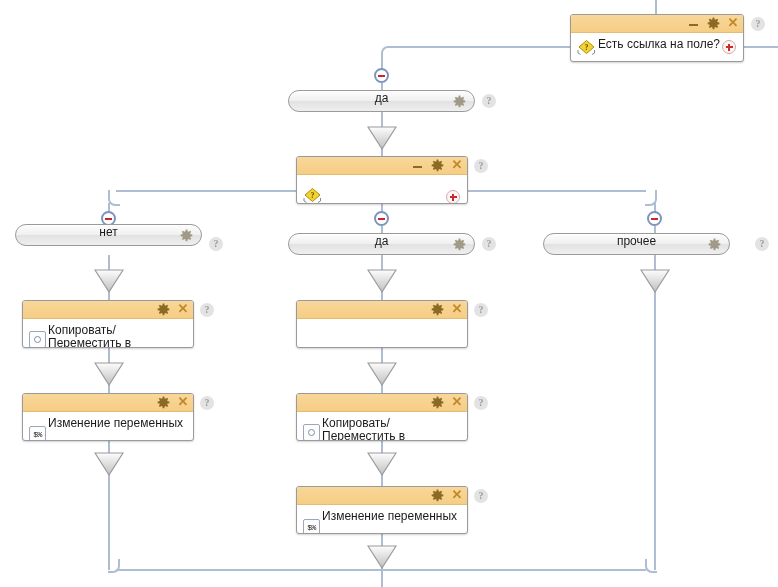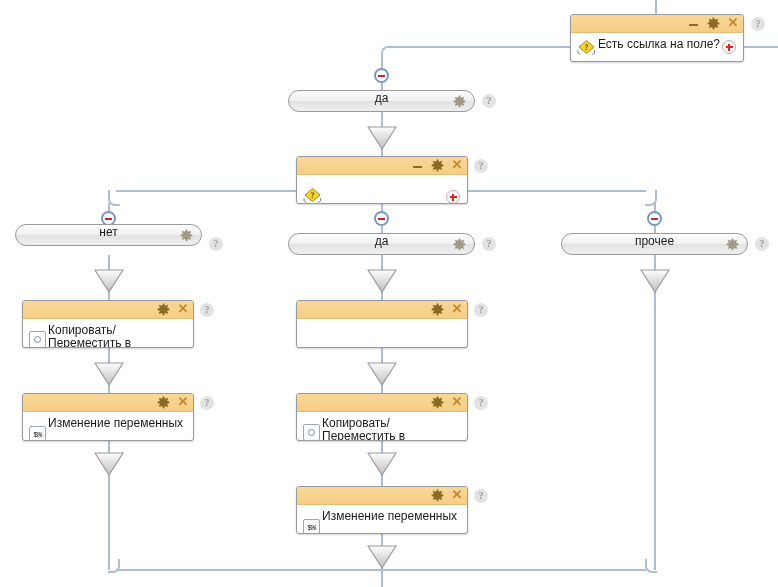--- a/index.html
+++ b/index.html
@@ -424,21 +424,21 @@
     <span class="pill-label">да</span>
     <span class="gear">
       <svg width="13" height="13" viewBox="0 0 16 16">
         <path fill="#a09a86" d="M8 5.2A2.8 2.8 0 1 0 8 10.8 2.8 2.8 0 0 0 8 5.2zm0 1.5a1.3 1.3 0 1 1 0 2.6 1.3 1.3 0 0 1 0-2.6z"></path>
         <path fill="#a09a86" d="M7 0.6h2l0.3 2.1 1.4 0.6 1.7-1.3 1.4 1.4-1.3 1.7 0.6 1.4 2.1 0.3v2l-2.1 0.3-0.6 1.4 1.3 1.7-1.4 1.4-1.7-1.3-1.4 0.6-0.3 2.1h-2l-0.3-2.1-1.4-0.6-1.7 1.3-1.4-1.4 1.3-1.7-0.6-1.4-2.1-0.3v-2l2.1-0.3 0.6-1.4-1.3-1.7 1.4-1.4 1.7 1.3 1.4-0.6z"></path>
       </svg>
     </span>
   </div>
   <div class="help" style="left:482px; top:237px;">?</div>
 
-  <div class="pill" style="left:561px; top:233px; width:187px;">
+  <div class="pill" style="left:543px; top:233px; width:187px;">
     <span class="pill-label">прочее</span>
     <span class="gear">
       <svg width="13" height="13" viewBox="0 0 16 16">
         <path fill="#a09a86" d="M8 5.2A2.8 2.8 0 1 0 8 10.8 2.8 2.8 0 0 0 8 5.2zm0 1.5a1.3 1.3 0 1 1 0 2.6 1.3 1.3 0 0 1 0-2.6z"></path>
         <path fill="#a09a86" d="M7 0.6h2l0.3 2.1 1.4 0.6 1.7-1.3 1.4 1.4-1.3 1.7 0.6 1.4 2.1 0.3v2l-2.1 0.3-0.6 1.4 1.3 1.7-1.4 1.4-1.7-1.3-1.4 0.6-0.3 2.1h-2l-0.3-2.1-1.4-0.6-1.7 1.3-1.4-1.4 1.3-1.7-0.6-1.4-2.1-0.3v-2l2.1-0.3 0.6-1.4-1.3-1.7 1.4-1.4 1.7 1.3 1.4-0.6z"></path>
       </svg>
     </span>
   </div>
   <div class="help" style="left:755px; top:237px;">?</div>
 

